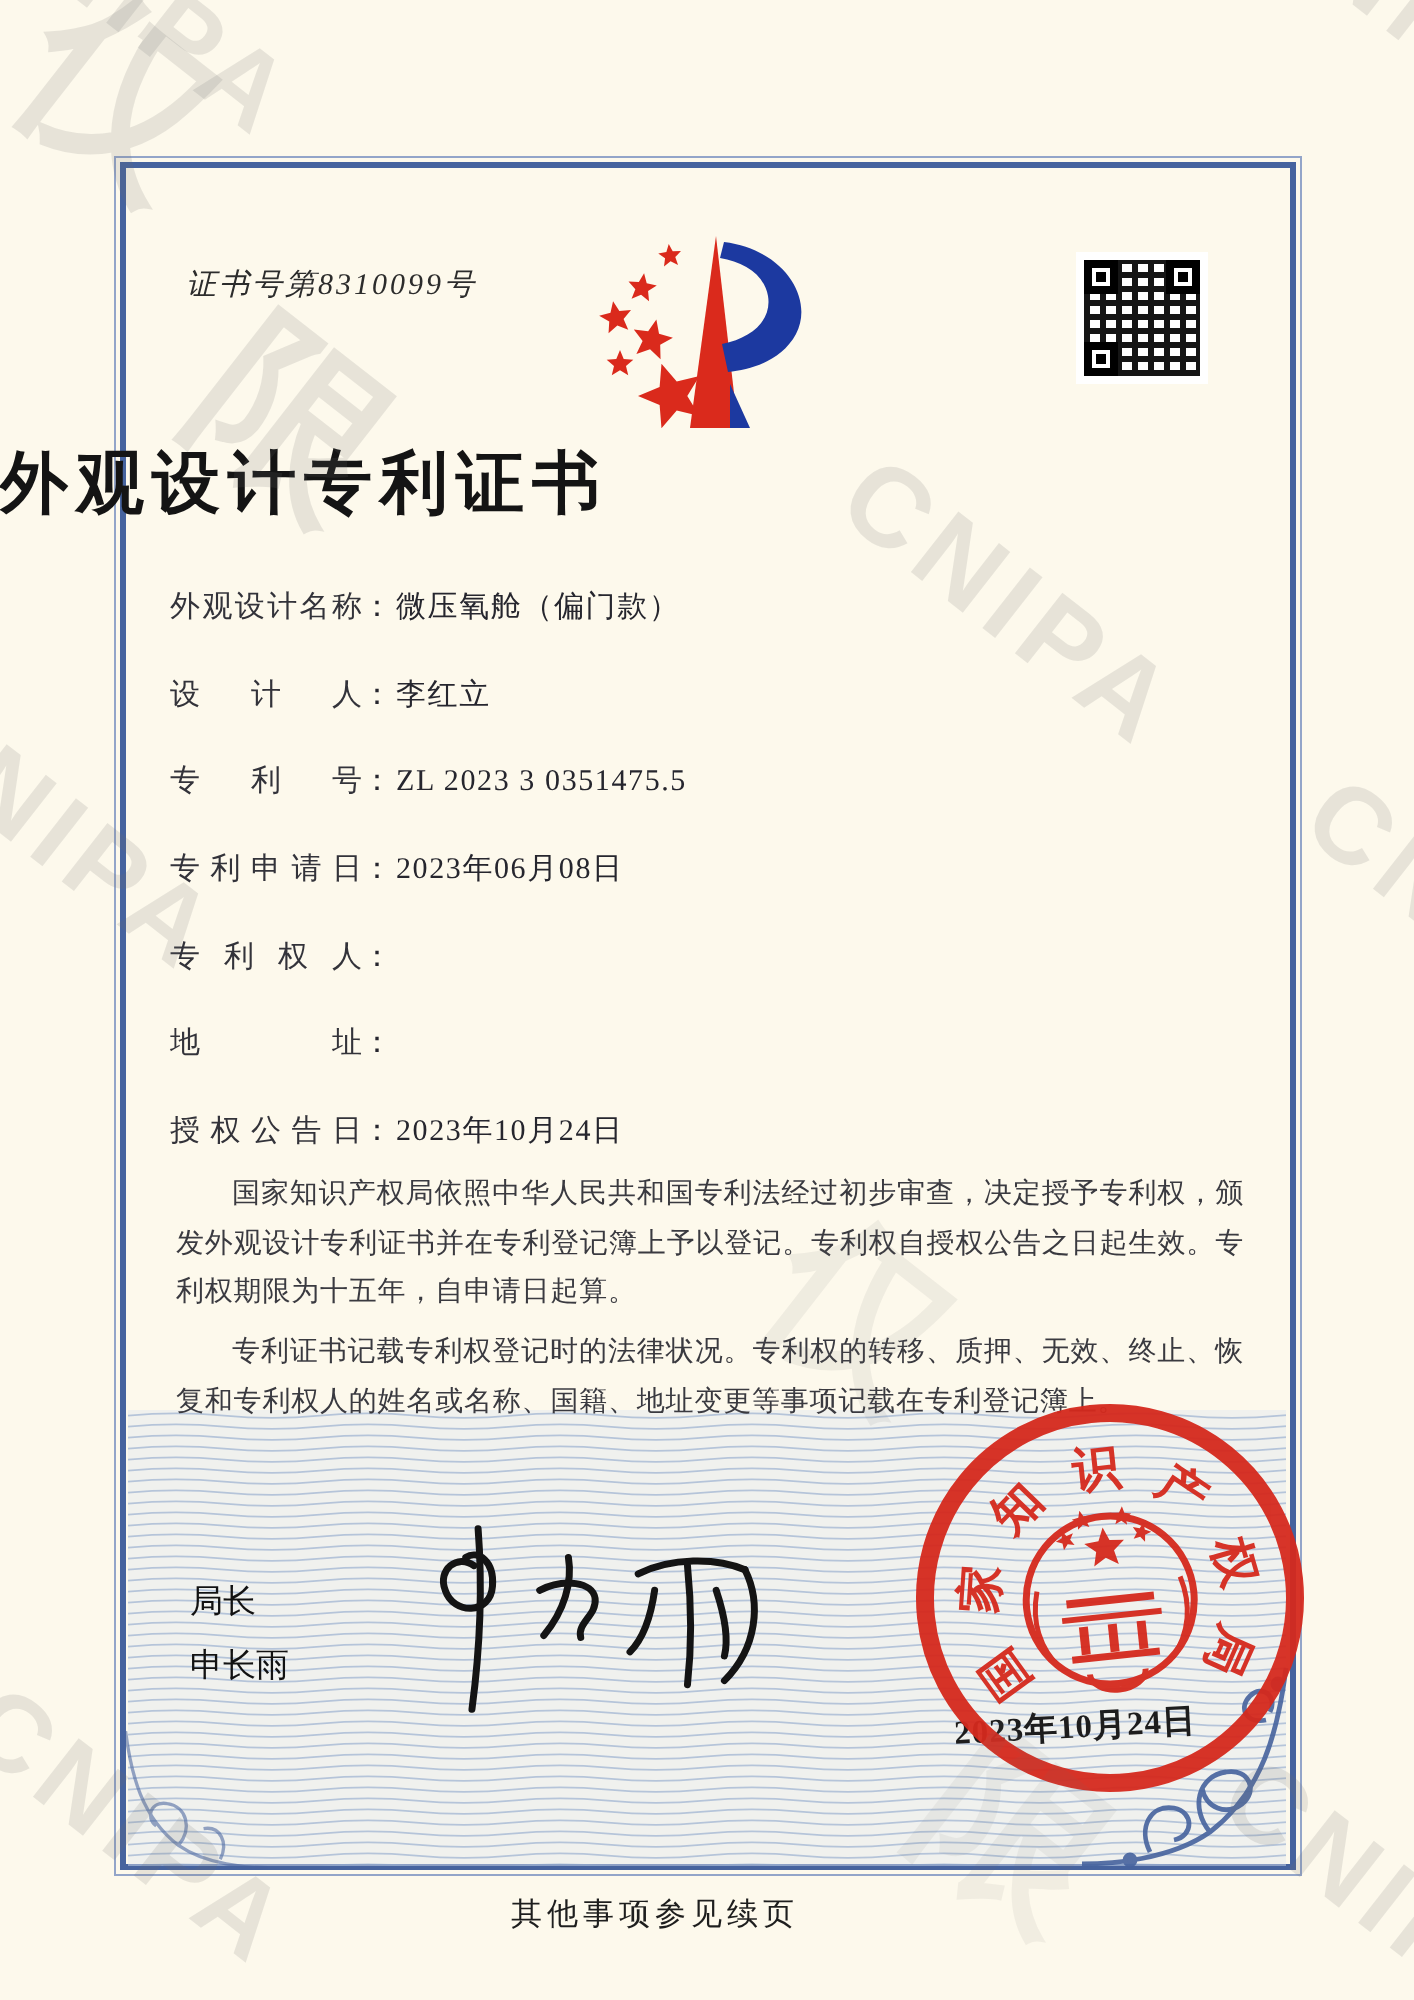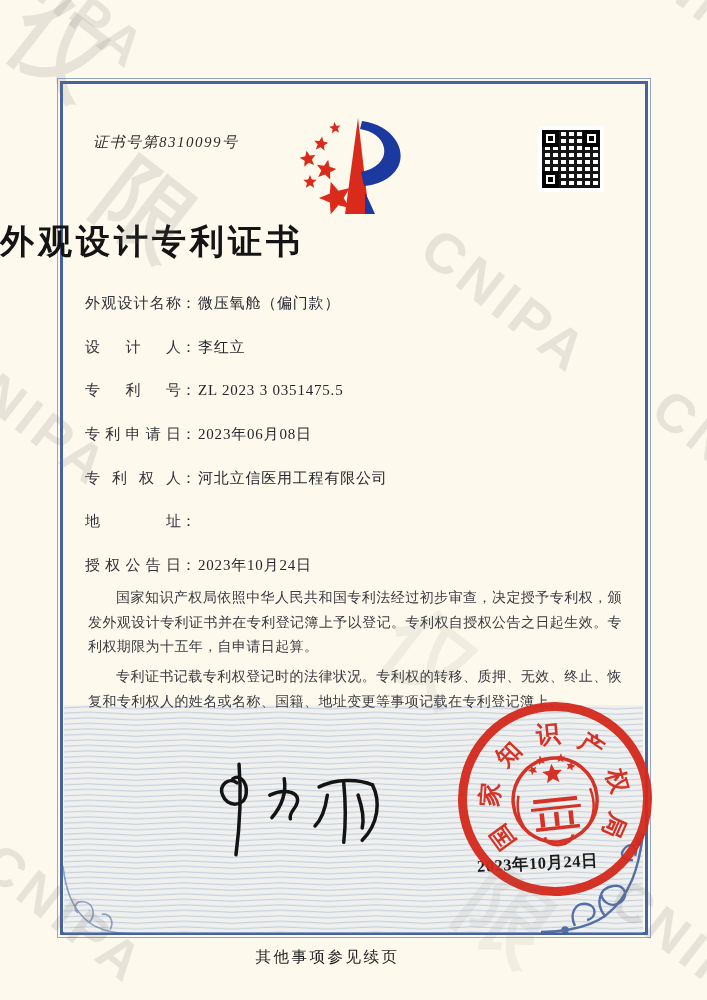--- a/index.html
+++ b/index.html
@@ -164,21 +164,20 @@
       <span class="fvalue">2023年06月08日</span>
     </div>
     <div class="frow">
       <span class="flabel">
           <span>专</span>
           <span>利</span>
           <span>权</span>
           <span>人</span>
         </span>
         <span class="fcolon">：</span>
-      <span class="fvalue">河北立信医用工程有限公司</span>
     </div>
     <div class="frow">
       <span class="flabel">
           <span>地</span>
           <span>址</span>
         </span>
         <span class="fcolon">：</span>
     </div>
     <div class="frow">
       <span class="fcol1">
@@ -193,20 +192,24 @@
         <span class="fvalue">2023年10月24日</span>
       </span>
     </div>
   </div>
 
   <div class="paras">
     <p>国家知识产权局依照中华人民共和国专利法经过初步审查，决定授予专利权，颁发外观设计专利证书并在专利登记簿上予以登记。专利权自授权公告之日起生效。专利权期限为十五年，自申请日起算。</p>
     <p>专利证书记载专利权登记时的法律状况。专利权的转移、质押、无效、终止、恢复和专利权人的姓名或名称、国籍、地址变更等事项记载在专利登记簿上。</p>
   </div>
 
+  <div class="signer">
+    <div>局长</div>
+    <div>申长雨</div>
+  </div>
 
   <svg class="sig-svg" viewBox="0 0 190 95">
     <g fill="none" stroke="#141414" stroke-width="3.4" stroke-linecap="round">
       <path d="M38,22 C30,16 20,24 24,34 C28,46 46,46 47,32 C48,20 40,14 34,18"></path>
       <path d="M40,4 C42,30 41,62 37,92"></path>
       <path d="M84,18 C86,30 82,44 72,56"></path>
       <path d="M70,34 C82,28 96,30 97,38 C98,46 88,50 90,57"></path>
       <path d="M118,26 C134,18 156,18 170,24"></path>
       <path d="M142,22 C144,42 144,62 142,80"></path>
       <path d="M126,34 C124,48 120,58 114,64"></path>

